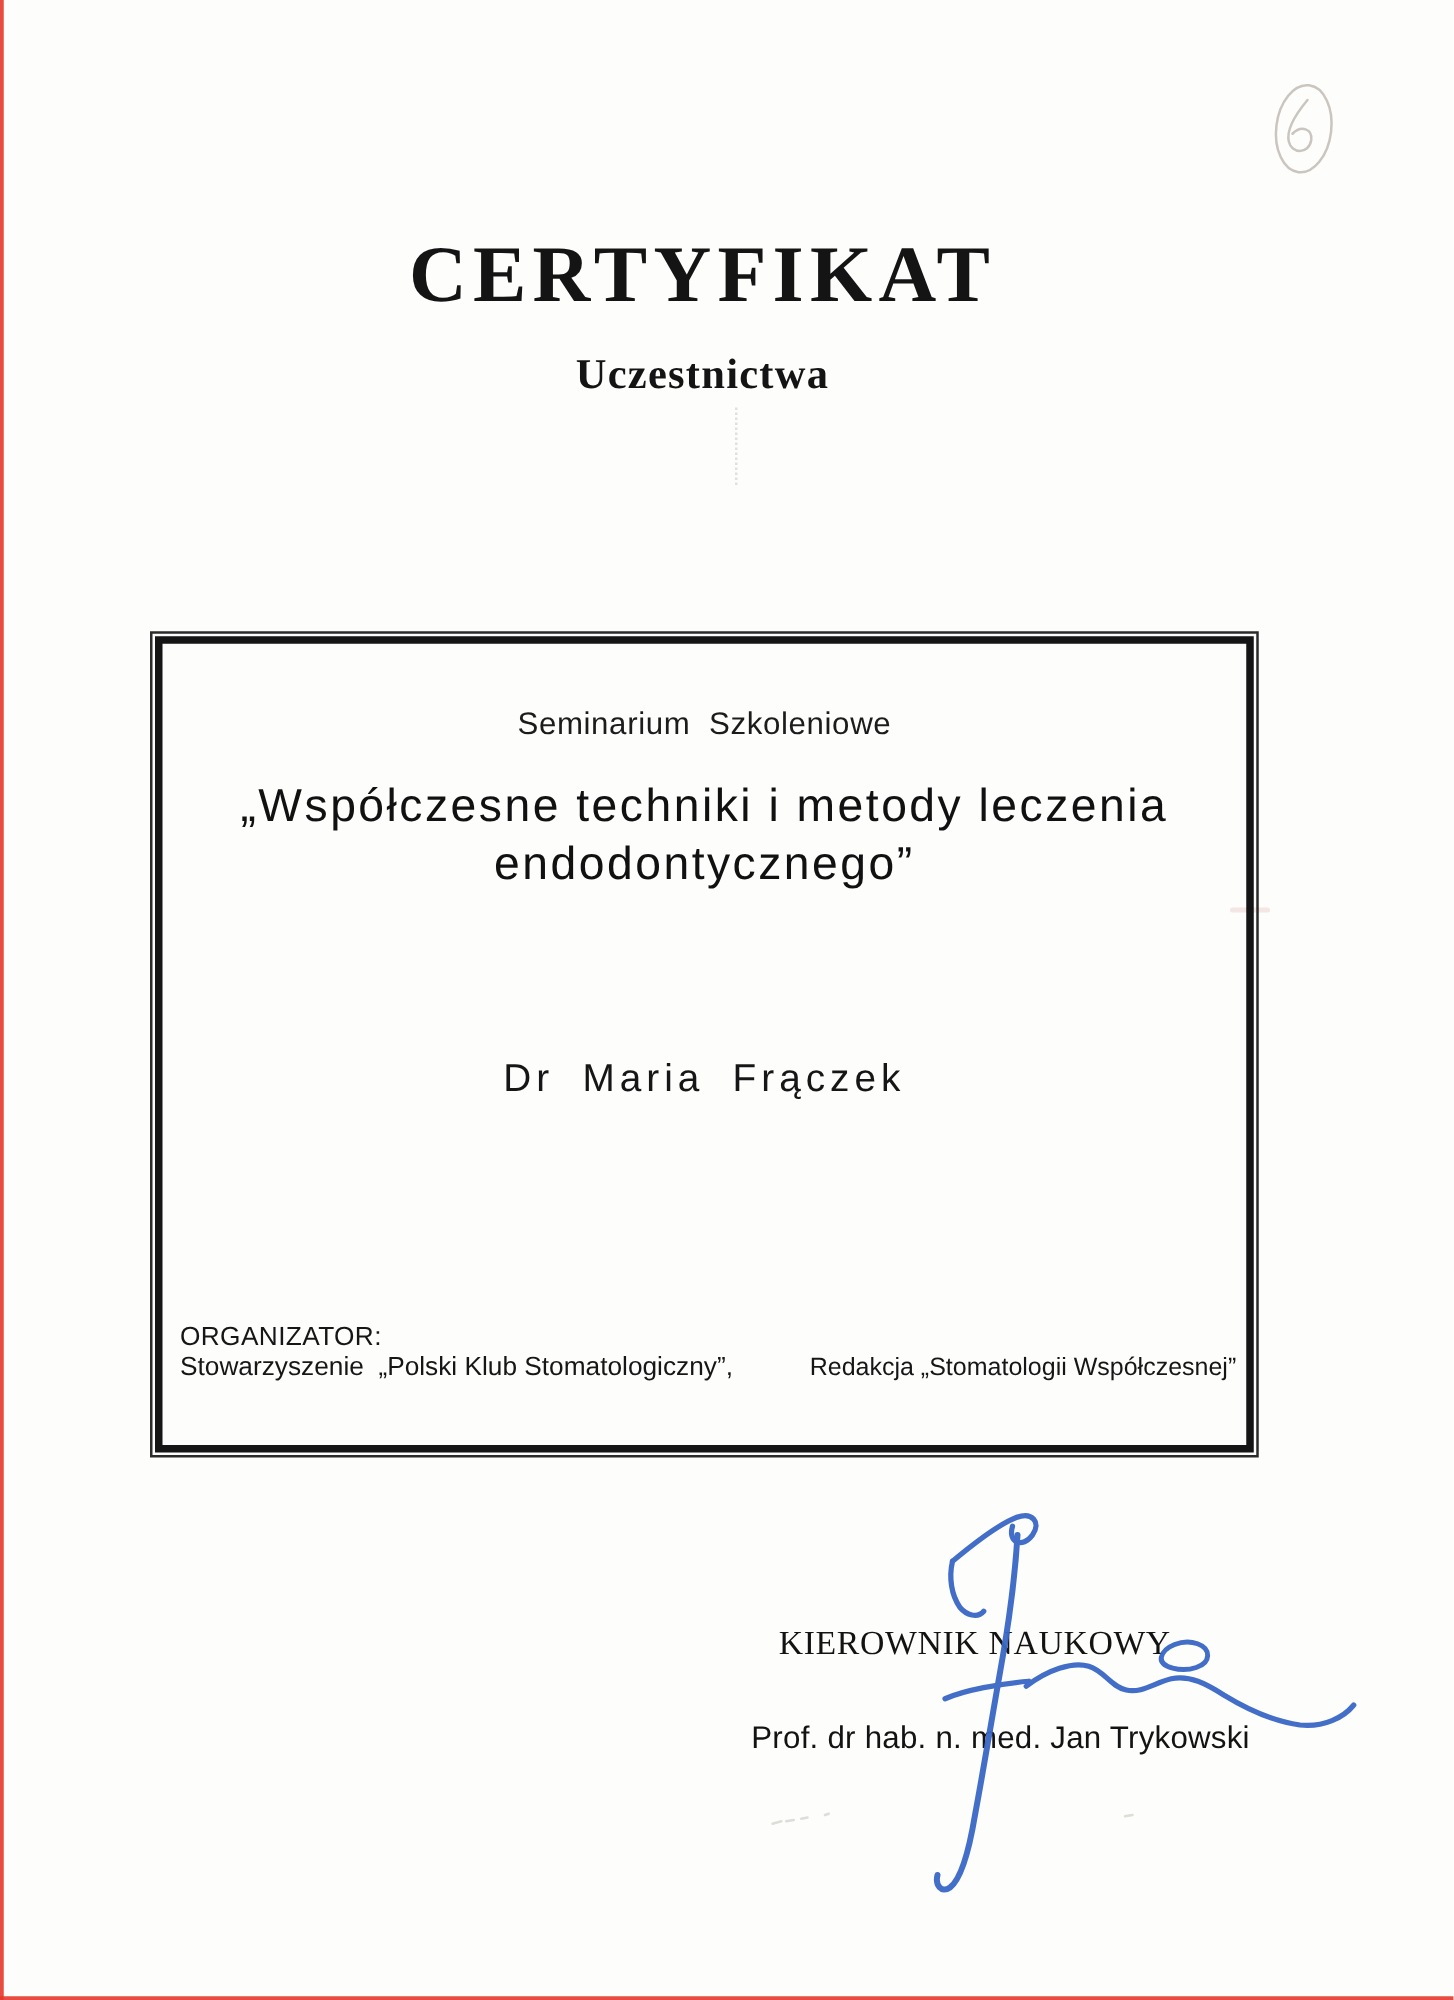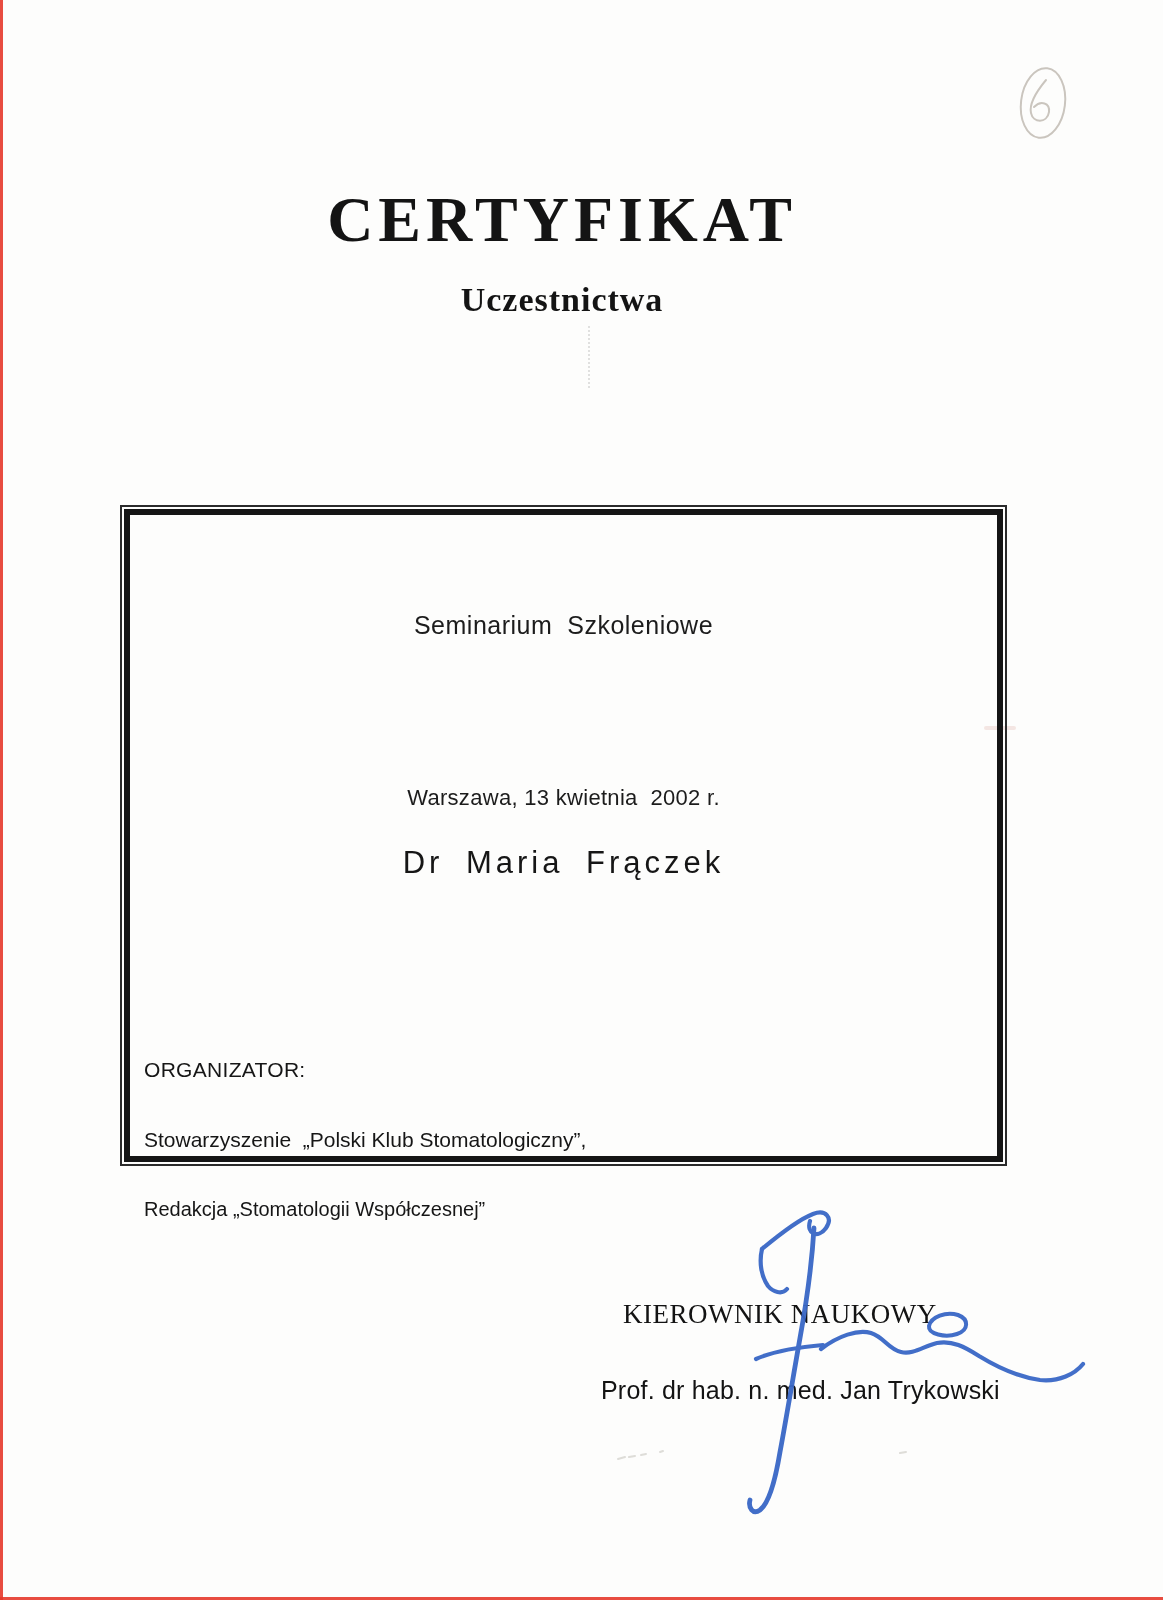--- a/index.html
+++ b/index.html
@@ -4,21 +4,21 @@
 <style>
   html,body{margin:0;padding:0;background:#ffffff;}
   .page{
     position:relative;
     width:1163px;height:1600px;
     background:#fdfdfc;
     overflow:hidden;
     font-family:"Liberation Sans", sans-serif;
     color:#1a1a1a;
   }
-  .pre{white-space:pre-wrap;margin-top:46px;}
+  .pre{white-space:pre-wrap;}
   
   .edge-left{position:absolute;left:0;top:0;width:3px;height:1600px;background:#e5392b;opacity:.9;}
   .edge-bottom{position:absolute;left:0;bottom:0;width:1163px;height:3px;background:#e5392b;opacity:.9;}
   .dotted-artifact{position:absolute;left:588px;top:326px;height:62px;width:0;border-left:2px dotted #c9c9c9;opacity:.55;}
   .smudge-right{position:absolute;left:984px;top:726px;width:32px;height:4px;background:#eccfc9;opacity:.5;border-radius:2px;}
   
   .title-block{position:absolute;left:0;top:0;width:1124px;text-align:center;}
   .main-title{
     position:absolute;left:0;top:188px;width:100%;
     font-family:"Liberation Serif", serif;font-weight:bold;
@@ -36,21 +36,21 @@
   }
   .cert-box-inner{
     box-sizing:border-box;width:100%;height:100%;
     border:6px solid #151515;position:relative;
   }
   .sem-label{position:absolute;left:0;top:50px;width:100%;text-align:center;font-size:25px;letter-spacing:.5px;color:#1c1c1c;}
   .quote-title{position:absolute;left:0;top:107px;width:100%;text-align:center;font-size:37px;line-height:46px;letter-spacing:2px;color:#111;}
   .date-line{position:absolute;left:0;top:224px;width:100%;text-align:center;font-size:22px;letter-spacing:.3px;color:#1c1c1c;}
   .participant{position:absolute;left:0;top:330px;width:100%;text-align:center;font-size:31px;letter-spacing:4px;word-spacing:10px;color:#161616;}
   .org-label{position:absolute;left:14px;top:543px;font-size:21px;letter-spacing:.3px;color:#161616;}
-  .org-row{position:absolute;left:14px;top:567px;width:845px;display:flex;justify-content:space-between;align-items:baseline;flex-direction:column;}
+  .org-row{position:absolute;left:14px;top:567px;width:845px;display:flex;justify-content:space-between;align-items:baseline;}
   .org-name{font-size:21px;color:#161616;}
   .org-co{font-size:20px;color:#161616;}
   
   .role-line{
     position:absolute;left:623px;top:1299px;
     font-family:Liberation Serif, serif;font-size:27px;letter-spacing:.5px;color:#131313;
   }
   .prof-line{
     position:absolute;left:601px;top:1376px;
     font-family:Liberation Sans, sans-serif;font-size:25px;letter-spacing:.2px;color:#131313;
@@ -76,21 +76,24 @@
     <div class="main-title">CERTYFIKAT</div>
     <div class="subtitle">Uczestnictwa</div>
   </div>
 
   <div class="dotted-artifact"></div>
   <div class="smudge-right"></div>
 
   <div class="cert-box">
     <div class="cert-box-inner">
       <div class="sem-label pre">Seminarium  Szkoleniowe</div>
-      <div class="date-line pre">Warszawa, 13 kwietnia  2002 r.</div>
+      <div class="quote-title">
+        <div>„Współczesne techniki i metody leczenia</div>
+        <div>endodontycznego”</div>
+      </div>
       <div class="participant">Dr Maria Frączek</div>
       <div class="org-label">ORGANIZATOR:</div>
       <div class="org-row">
         <span class="org-name pre">Stowarzyszenie  „Polski Klub Stomatologiczny”,</span>
         <span class="org-co pre">Redakcja „Stomatologii Współczesnej”</span>
       </div>
     </div>
   </div>
 
   <div class="role-line">KIEROWNIK NAUKOWY</div>

